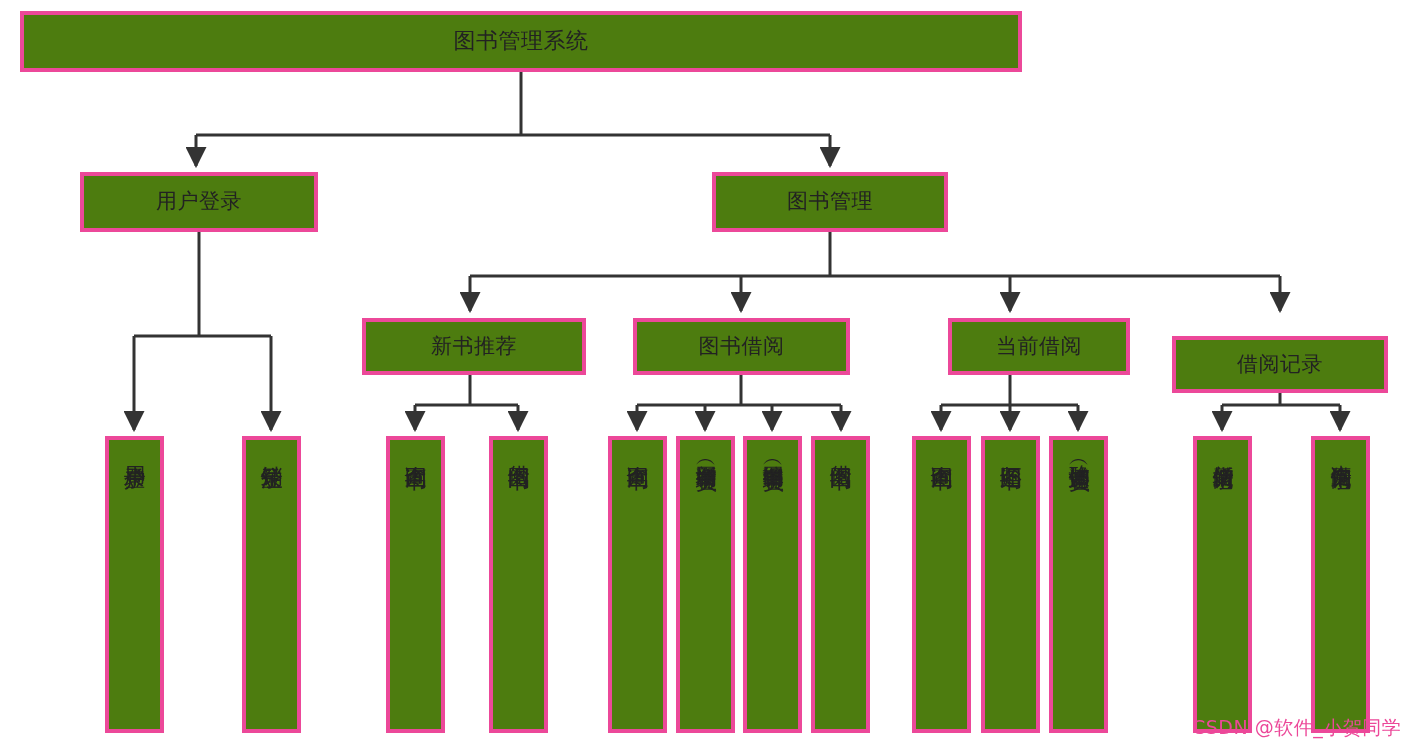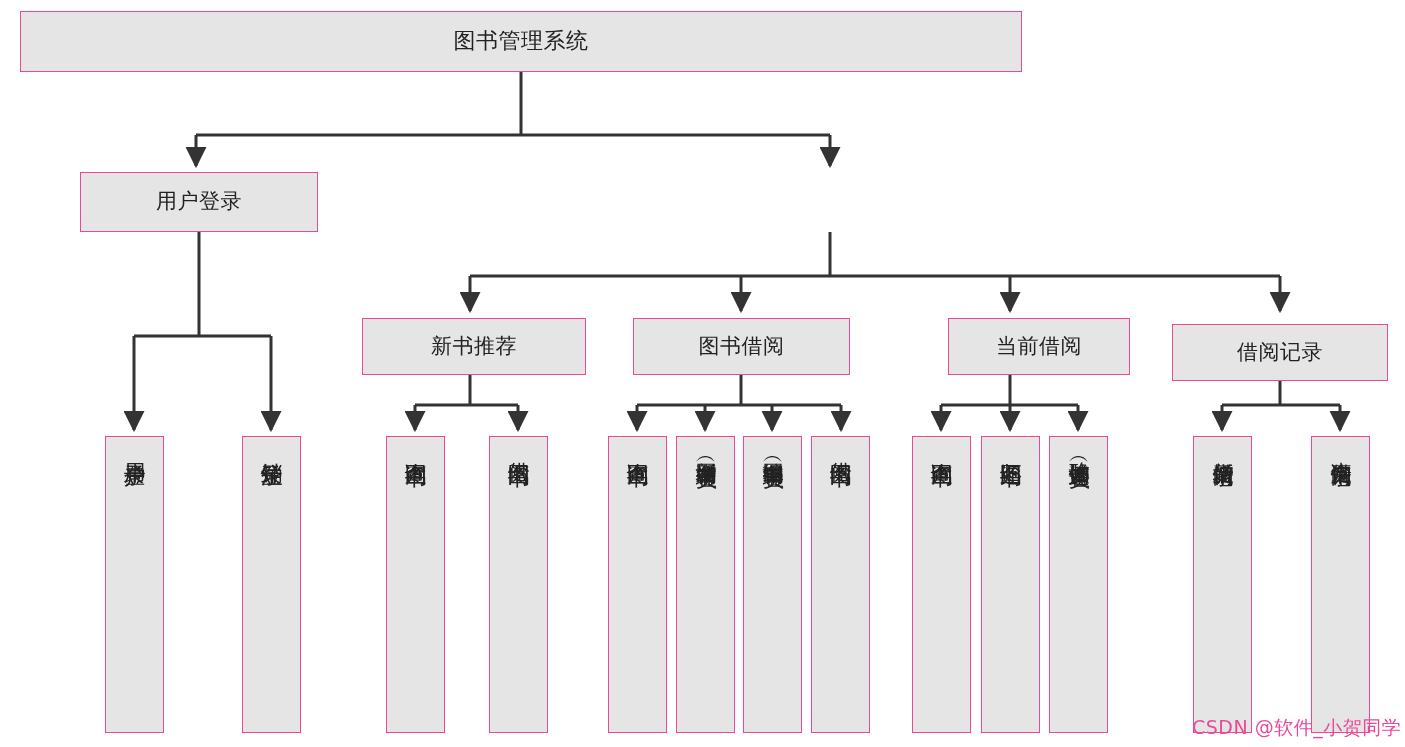--- a/index.html
+++ b/index.html
@@ -24,22 +24,22 @@
     position: absolute;
     left: 0;
     top: 0;
     width: 1405px;
     height: 747px;
     pointer-events: none;
   }
   .node {
     position: absolute;
     box-sizing: border-box;
-    background: #e5e5e5;
-    border: 1px solid #ec4899;
+    background: #4d7c0f;
+    border: 4px solid #ec4899;
     display: flex;
     align-items: center;
     justify-content: center;
     color: #222222;
     z-index: 2;
   }
   .node-label {
     display: block;
     text-align: center;
     color: #222222;
@@ -135,31 +135,34 @@
     </g>
   </svg>
 
   <div class="node horiz" id="node-root" style="left:20px; top:11px; width:1002px; height:61px;">
     <span class="node-label">图书管理系统</span>
   </div>
 
   <div class="node horiz" style="left:80px; top:172px; width:238px; height:60px;">
     <span class="node-label">用户登录</span>
   </div>
+  <div class="node horiz" style="left:712px; top:172px; width:236px; height:60px;">
+    <span class="node-label">图书管理</span>
+  </div>
 
   <div class="node horiz" style="left:362px; top:318px; width:224px; height:57px;">
     <span class="node-label">新书推荐</span>
   </div>
   <div class="node horiz" style="left:633px; top:318px; width:217px; height:57px;">
     <span class="node-label">图书借阅</span>
   </div>
   <div class="node horiz" style="left:948px; top:318px; width:182px; height:57px;">
     <span class="node-label">当前借阅</span>
   </div>
-  <div class="node horiz" style="left:1172px; top:324px; width:216px; height:57px;font-family:Liberation Serif, serif;">
+  <div class="node horiz" style="left:1172px; top:336px; width:216px; height:57px;font-family:Liberation Serif, serif;">
     <span class="node-label">借阅记录</span>
   </div>
 
   <div class="node vert" style="left:105px; top:436px; width:59px; height:297px;">
     <span class="node-label">用户登录</span>
   </div>
   <div class="node vert" style="left:242px; top:436px; width:59px; height:297px;">
     <span class="node-label">注销登录</span>
   </div>
 

